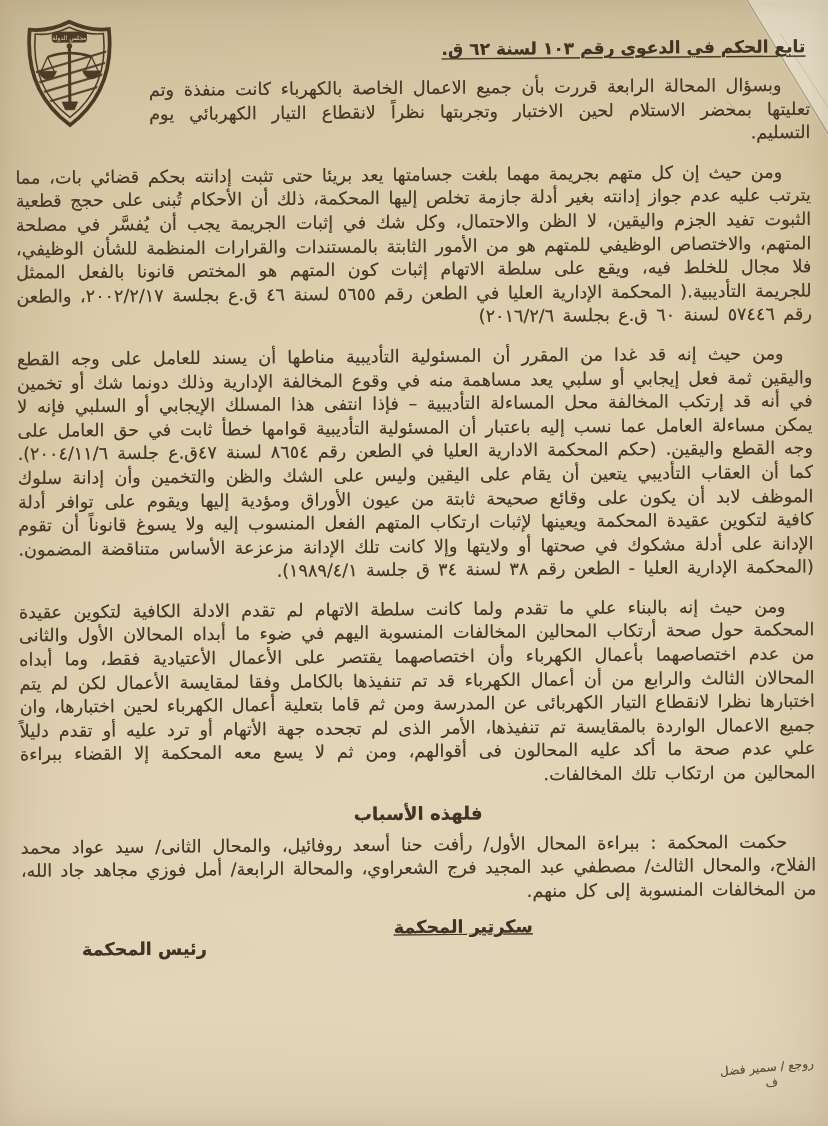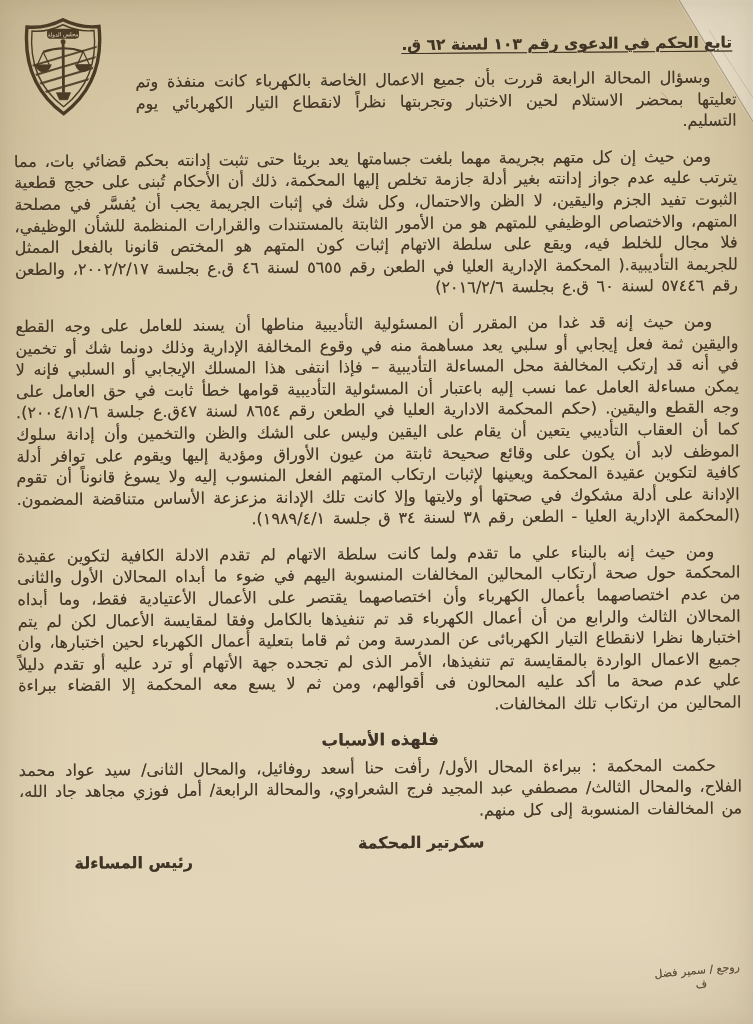--- a/index.html
+++ b/index.html
@@ -42,21 +42,21 @@
     direction: rtl; text-align: center; font-weight: bold; font-size: 16.5px;
     margin: 3px 0 8px 0; color: #3f3425; text-shadow: 0 0 0.6px rgba(63, 52, 37, 0.65);
   }
   p.verdict { margin: 0 0 10px 0; text-indent: 26px; }
   .sign-row {
     direction: rtl; display: flex; justify-content: space-between;
     padding: 4px 258px 0 55px;
     font-weight: bold; font-size: 16px; color: #3f3425;
     text-shadow: 0 0 0.6px rgba(63, 52, 37, 0.65);
   }
-  .sign-secretary { position: relative; top: -2px; }
+  .sign-secretary { position: relative; top: -2px; text-decoration: underline; }
   .sign-president { position: relative; top: 16px; }
   .note {
     position: absolute; right: 12px; bottom: 32px; z-index: 3;
     transform: rotate(-5deg);
     direction: rtl; text-align: right;
     font-size: 11px; line-height: 14px; color: #5f4e39;
     text-shadow: 0 0 0.4px rgba(95, 78, 57, 0.6);
   }
   .note .initial { display: block; margin-right: 34px; }
 </style>
@@ -111,21 +111,21 @@
   <p class="doc-text para">ومن حيث إنه قد غدا من المقرر أن المسئولية التأديبية مناطها أن يسند للعامل على وجه القطع واليقين ثمة فعل إيجابي أو سلبي يعد مساهمة منه في وقوع المخالفة الإدارية وذلك دونما شك أو تخمين في أنه قد إرتكب المخالفة محل المساءلة التأديبية – فإذا انتفى هذا المسلك الإيجابي أو السلبي فإنه لا يمكن مساءلة العامل عما نسب إليه باعتبار أن المسئولية التأديبية قوامها خطأ ثابت في حق العامل على وجه القطع واليقين. (حكم المحكمة الادارية العليا في الطعن رقم ٨٦٥٤ لسنة ٤٧ق.ع جلسة ٢٠٠٤/١١/٦). كما أن العقاب التأديبي يتعين أن يقام على اليقين وليس على الشك والظن والتخمين وأن إدانة سلوك الموظف لابد أن يكون على وقائع صحيحة ثابتة من عيون الأوراق ومؤدية إليها ويقوم على توافر أدلة كافية لتكوين عقيدة المحكمة ويعينها لإثبات ارتكاب المتهم الفعل المنسوب إليه ولا يسوغ قانوناً أن تقوم الإدانة على أدلة مشكوك في صحتها أو ولايتها وإلا كانت تلك الإدانة مزعزعة الأساس متناقضة المضمون.(المحكمة الإدارية العليا - الطعن رقم ٣٨ لسنة ٣٤ ق جلسة ١٩٨٩/٤/١).</p>
 
   <p class="doc-text para">ومن حيث إنه بالبناء علي ما تقدم ولما كانت سلطة الاتهام لم تقدم الادلة الكافية لتكوين عقيدة المحكمة حول صحة أرتكاب المحالين المخالفات المنسوبة اليهم في ضوء ما أبداه المحالان الأول والثانى من عدم اختصاصهما بأعمال الكهرباء وأن اختصاصهما يقتصر على الأعمال الأعتيادية فقط، وما أبداه المحالان الثالث والرابع من أن أعمال الكهرباء قد تم تنفيذها بالكامل وفقا لمقايسة الأعمال لكن لم يتم اختبارها نظرا لانقطاع التيار الكهربائى عن المدرسة ومن ثم قاما بتعلية أعمال الكهرباء لحين اختبارها، وان جميع الاعمال الواردة بالمقايسة تم تنفيذها، الأمر الذى لم تجحده جهة الأتهام أو ترد عليه أو تقدم دليلاً علي عدم صحة ما أكد عليه المحالون فى أقوالهم، ومن ثم لا يسع معه المحكمة إلا القضاء ببراءة المحالين من ارتكاب تلك المخالفات.</p>
 
   <div class="reasons-heading">فلهذه الأسباب</div>
 
   <p class="doc-text verdict">حكمت المحكمة : ببراءة المحال الأول/ رأفت حنا أسعد روفائيل، والمحال الثانى/ سيد عواد محمد الفلاح، والمحال الثالث/ مصطفي عبد المجيد فرج الشعراوي، والمحالة الرابعة/ أمل فوزي مجاهد جاد الله، من المخالفات المنسوبة إلى كل منهم.</p>
 
   <div class="sign-row">
     <span class="sign-secretary">سكرتير المحكمة</span>
-    <span class="sign-president">رئيس المساءلة</span>
+    <span class="sign-president">رئيس المحكمة</span>
   </div>
 
 </div>
 
 <div class="note">
   <span>روجع / سمير فضل</span>
   <span class="initial">ف</span>
 </div>
 
 <div class="vignette"></div>

